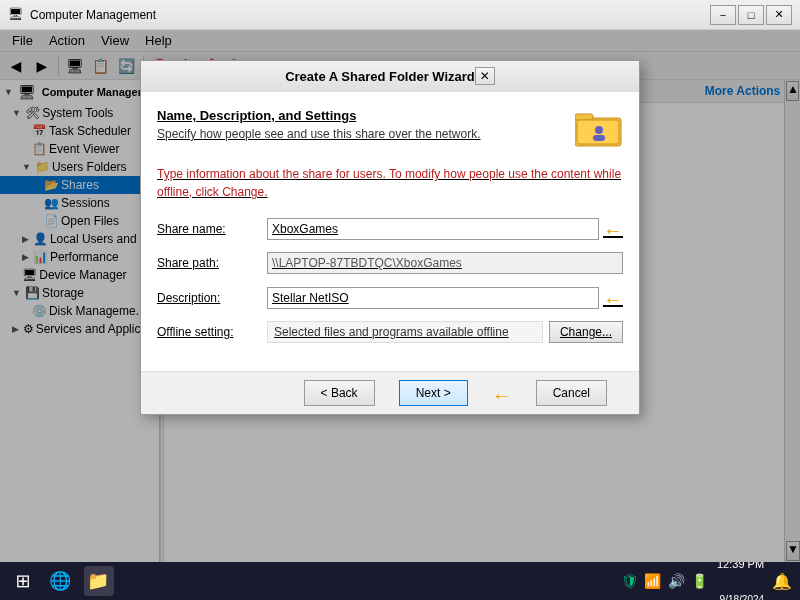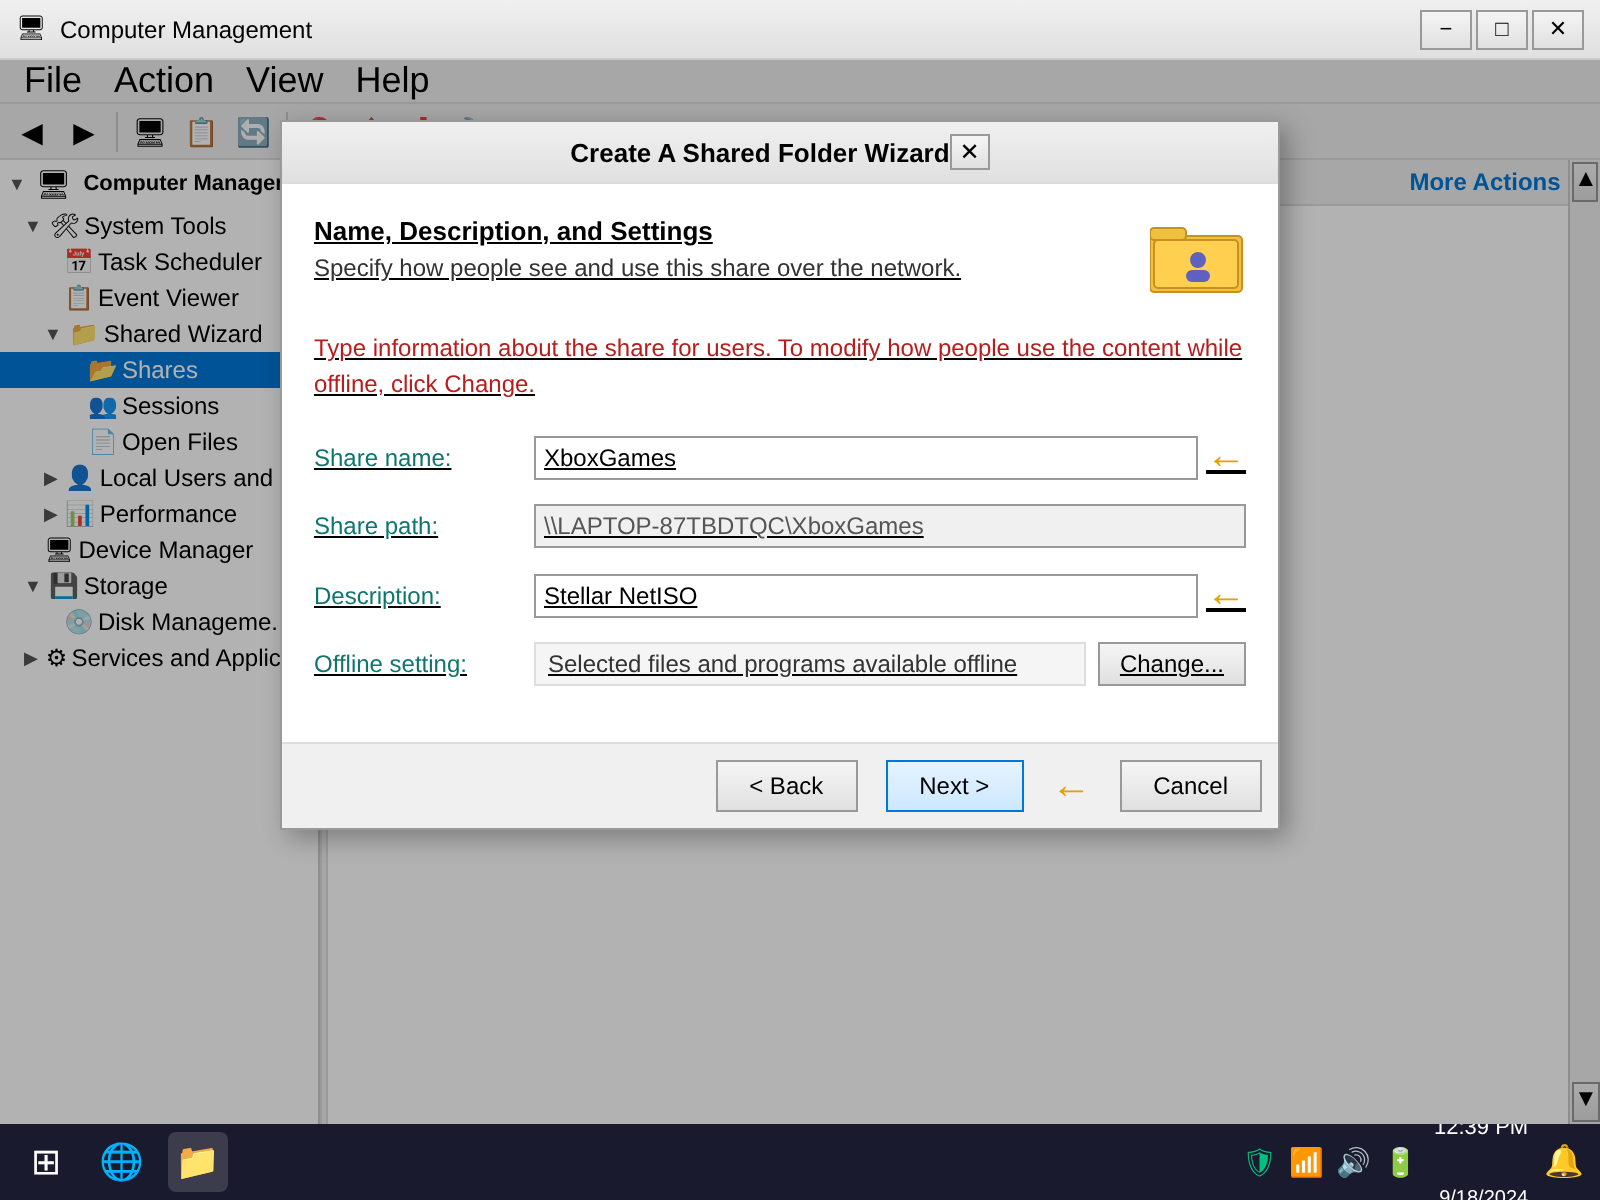--- a/index.html
+++ b/index.html
@@ -7,21 +7,21 @@
 
     
     .title-bar { background: linear-gradient(to bottom, #f0f0f0, #e0e0e0); height: 30px; display: flex; align-items: center; padding: 0 8px; border-bottom: 1px solid #ccc; }
     .title-bar-icon { width: 16px; height: 16px; margin-right: 6px; }
     .title-bar-text { flex: 1; font-size: 12px; color: #000; }
     .title-bar-controls { display: flex; gap: 2px; }
     .title-btn { width: 26px; height: 20px; border: 1px solid #999; background: linear-gradient(to bottom, #f5f5f5, #e0e0e0); cursor: pointer; font-size: 11px; display: flex; align-items: center; justify-content: center; }
 
     
     .menu-bar { background: #f0f0f0; height: 22px; display: flex; align-items: center; padding: 0 4px; border-bottom: 1px solid #ddd; }
-    .menu-item { padding: 2px 8px; font-size: 18px; cursor: pointer; }
+    .menu-item { padding: 2px 8px; font-size: 13px; cursor: pointer; }
 
     
     .toolbar { background: #f0f0f0; height: 28px; display: flex; align-items: center; padding: 0 4px; border-bottom: 1px solid #ddd; gap: 2px; }
     .toolbar-btn { width: 24px; height: 22px; border: 1px solid transparent; background: transparent; cursor: pointer; display: flex; align-items: center; justify-content: center; font-size: 14px; }
     .toolbar-sep { width: 1px; height: 20px; background: #ccc; margin: 0 2px; }
 
     
     .main-area { display: flex; height: calc(600px - 80px - 38px); }
 
     
@@ -46,31 +46,31 @@
     .modal-title { font-size: 13px; font-weight: bold; }
     .modal-close { width: 20px; height: 18px; border: 1px solid #999; background: linear-gradient(to bottom, #f5f5f5, #e0e0e0); cursor: pointer; display: flex; align-items: center; justify-content: center; font-size: 12px; }
     .modal-body { padding: 16px; text-decoration: underline; }
     .modal-section-title { font-weight: bold; font-size: 13px; margin-bottom: 4px; }
     .modal-subtitle { font-size: 12px; color: #333; margin-bottom: 12px; }
     .modal-info-text { font-size: 12px; color: #b91c1c; line-height: 1.5; margin-bottom: 16px; }
     .modal-header-area { display: flex; justify-content: space-between; align-items: flex-start; margin-bottom: 12px; }
     .folder-icon-area { display: flex; align-items: center; }
 
     .form-row { display: flex; align-items: center; margin-bottom: 12px; }
-    .form-label { width: 110px; font-size: 12px; color: #0f766e; }
+    .form-label { width: 110px; font-size: 12px; color: #000000; }
     .form-input-area { flex: 1; display: flex; align-items: center; gap: 4px; }
     .form-input { flex: 1; height: 22px; border: 1px solid #999; padding: 0 4px; font-size: 12px; background: #fff; }
     .form-input[readonly] { background: #f0f0f0; color: #555; }
     .arrow-indicator { color: #e8a000; font-size: 20px; font-weight: bold; }
 
     .offline-area { display: flex; align-items: center; gap: 6px; }
     .offline-text { flex: 1; font-size: 12px; color: #333; background: #f5f5f5; border: 1px solid #ddd; padding: 2px 6px; height: 22px; display: flex; align-items: center; }
     .change-btn { padding: 2px 10px; height: 22px; background: linear-gradient(to bottom, #f5f5f5, #e0e0e0); border: 1px solid #999; cursor: pointer; font-size: 12px; }
 
-    .modal-footer { padding: 8px 8px; background: #f0f0f0; border-top: 1px solid #ddd; display: flex; justify-content: flex-end; gap: 14px; align-items: center; }
+    .modal-footer { padding: 8px 32px; background: #f0f0f0; border-top: 1px solid #ddd; display: flex; justify-content: flex-end; gap: 24px; align-items: center; }
     .footer-btn { padding: 4px 16px; height: 26px; border: 1px solid #999; background: linear-gradient(to bottom, #f5f5f5, #e0e0e0); cursor: pointer; font-size: 12px; }
     .footer-btn.default { border-color: #0078d7; background: linear-gradient(to bottom, #e5f3ff, #cce8ff); }
     .footer-arrow { color: #e8a000; font-size: 20px; font-weight: bold; }
 
     
     .folder-svg { width: 48px; height: 40px; }
 
     
     .expand-arrow { display: inline-block; font-size: 9px; margin-right: 2px; color: #555; }
     .tree-icon { font-size: 14px; margin-right: 3px; }
@@ -136,21 +136,21 @@
     </div>
 
     <div class="tree-item" style="padding-left:32px; display:flex; align-items:center; gap:2px;">
       <span style="font-size:12px;">📋</span>
       <span>Event Viewer</span>
     </div>
 
     <div class="tree-item" style="padding-left:22px; display:flex; align-items:center; gap:2px;">
       <span class="expand-arrow">▼</span>
       <span style="font-size:12px;">📁</span>
-      <span>Shared Wizard</span>
+      <span>Users Folders</span>
     </div>
 
     <div class="tree-item selected" style="padding-left:44px; display:flex; align-items:center; gap:2px;">
       <span style="font-size:12px;">📂</span>
       <span>Shares</span>
     </div>
 
     <div class="tree-item" style="padding-left:44px; display:flex; align-items:center; gap:2px;">
       <span style="font-size:12px;">👥</span>
       <span>Sessions</span>

